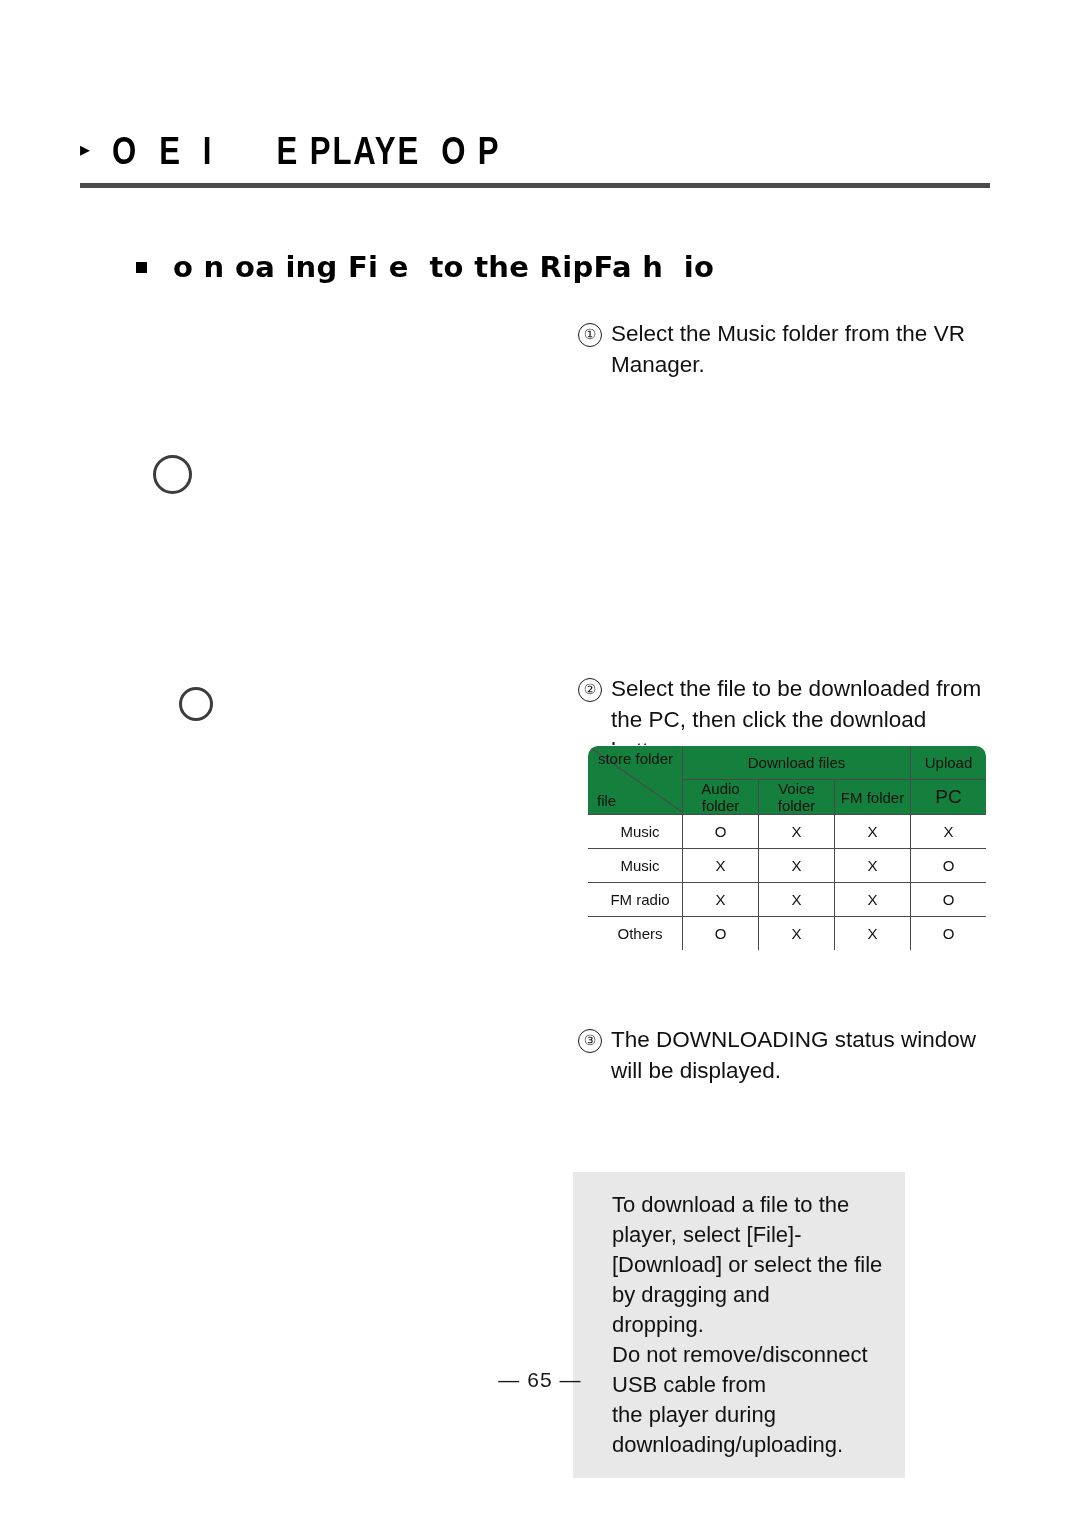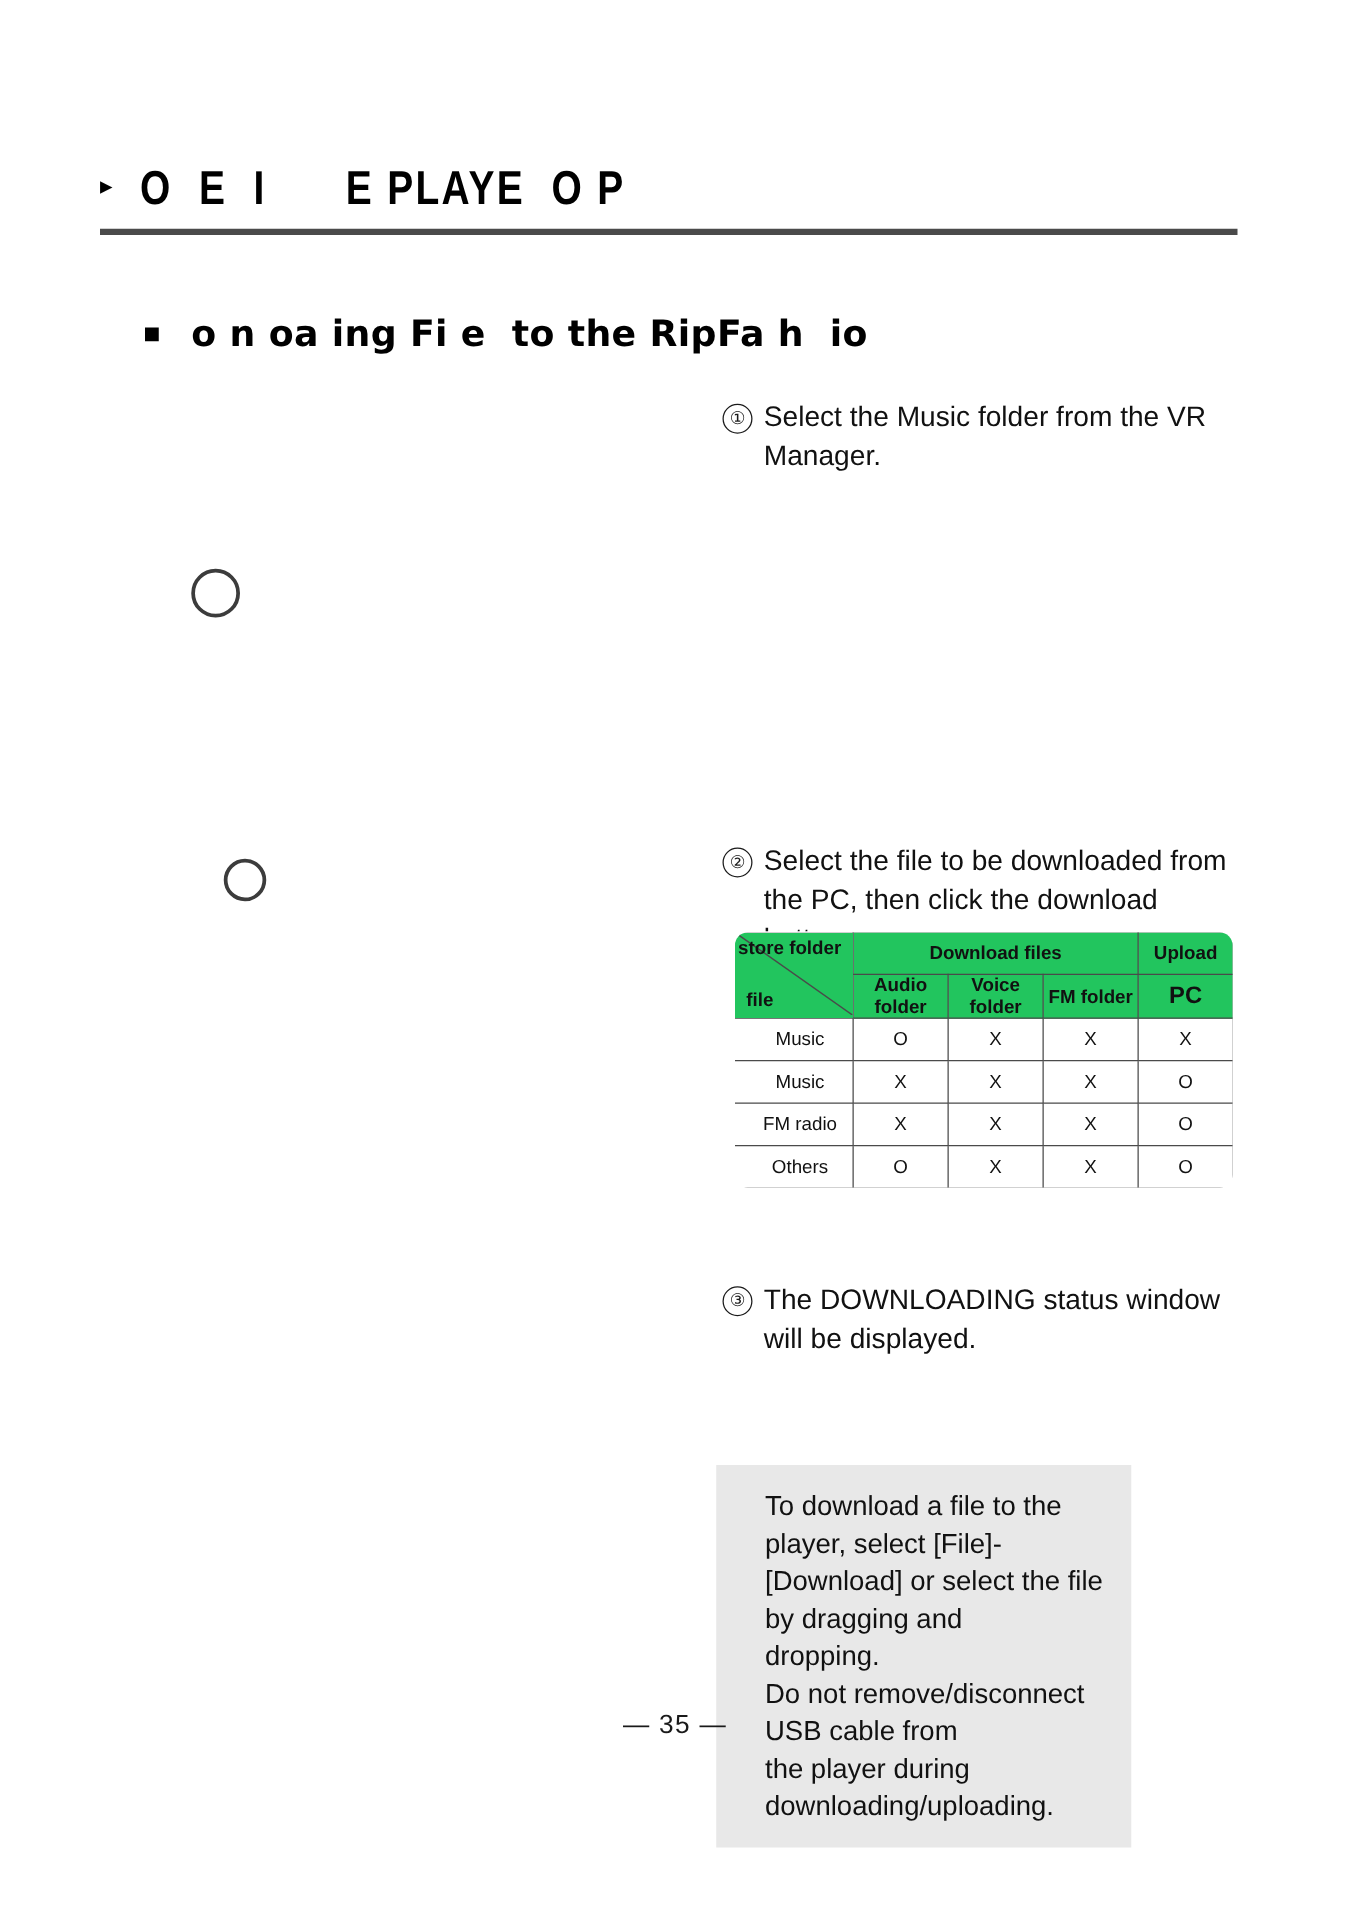--- a/index.html
+++ b/index.html
@@ -49,21 +49,21 @@
   .header-rule {
     width: 910px;
     height: 5px;
     background: #4a4a4a;
     margin-top: 6px;
   }
 
   
   .subtitle-row {
     position: absolute;
-    left: 116px;
+    left: 136px;
     top: 250px;
     display: flex;
     align-items: center;
     text-align: right;
   }
   .subtitle-bullet {
     width: 11px;
     height: 11px;
     background: #000000;
     margin-right: 26px;
@@ -149,22 +149,21 @@
   table.compat th,
   table.compat td {
     border: 1.2px solid #4a4a4a;
     text-align: center;
     font-weight: normal;
     padding: 0;
     height: 33px;
     vertical-align: middle;
   }
   table.compat thead th {
-    background: #22c55e;
-    font-weight: bold;
+    background: #15803d;
   }
   .corner-cell {
     position: relative;
     background: #e2e2e2;
     width: 94px;
     padding: 0 !important;
     vertical-align: top;
   }
   .corner-cell .diag {
     position: absolute;
@@ -327,13 +326,13 @@
 </div>
 
 <div class="note-box">
   <div class="note-line">To download a file to the player, select [File]-</div>
   <div class="note-line">[Download] or select the file by dragging and</div>
   <div class="note-line">dropping.</div>
   <div class="note-line">Do not  remove/disconnect USB cable from</div>
   <div class="note-line">the player during downloading/uploading.</div>
 </div>
 
-<div class="page-number">— 35 —</div>
+<div class="page-number">— 65 —</div>
 
 </body></html>

